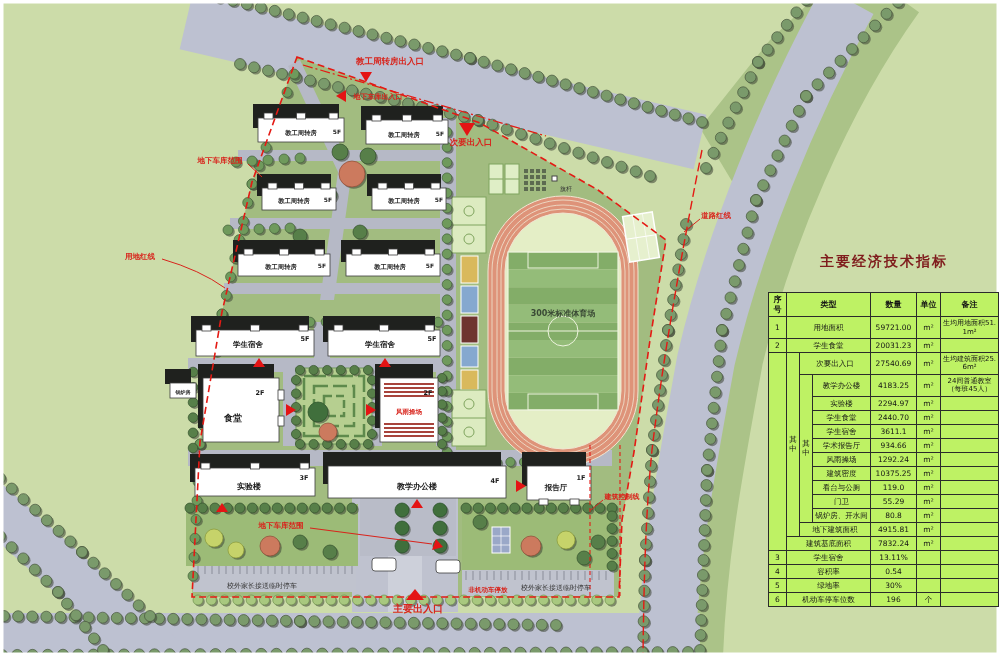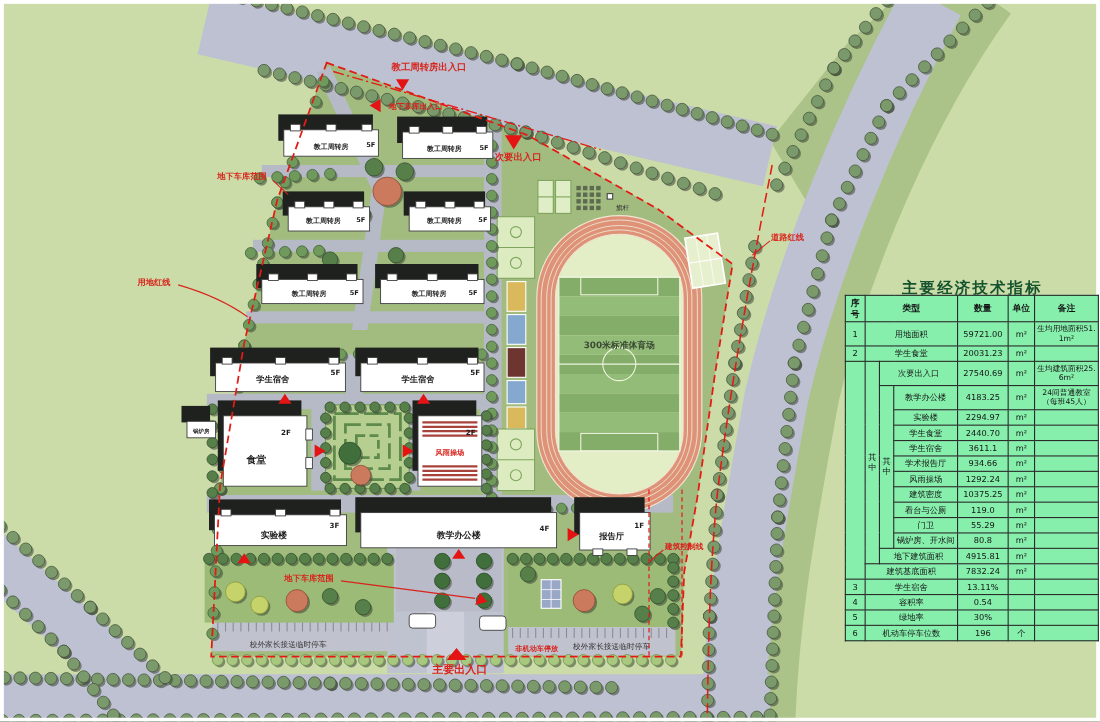--- a/index.html
+++ b/index.html
@@ -1,22 +1,22 @@
 <!DOCTYPE html>
 <html><head>
 <meta charset="utf-8">
 <style>
   html,body{margin:0;padding:0;background:#888;}
   .stage{position:relative;width:1000px;height:656px;overflow:hidden;background:#ccdca9;
          font-family:"DejaVu Sans","Liberation Sans",sans-serif;}
   .stage svg{position:absolute;left:0;top:0;}
   .panel-title{position:absolute;left:768px;top:253px;width:232px;text-align:center;
-    font-size:14px;font-weight:bold;color:#14532d;letter-spacing:2px;}
-  .ind-table{position:absolute;left:768px;top:268px;width:230px;border-collapse:collapse;
-    background:#86efac;table-layout:fixed;}
+    font-size:14px;font-weight:bold;color:#7f1d1d;letter-spacing:2px;}
+  .ind-table{position:absolute;left:768px;top:292px;width:230px;border-collapse:collapse;
+    background:#bef264;table-layout:fixed;}
   .ind-table th,.ind-table td{border:1px solid #2b2b2b;font-size:7.5px;color:#141414;
     text-align:center;vertical-align:middle;padding:2px 1px;line-height:1.2;
     font-family:"DejaVu Sans","Liberation Sans",sans-serif;word-break:break-all;}
   .ind-table th{font-weight:bold;font-size:8px;}
   .ind-table td.note{font-size:7px;}
   svg text{font-family:"DejaVu Sans","Liberation Sans",sans-serif;}
   .blbl{fill:#1c1c1c;font-weight:600;}
   .rlbl{fill:#d8241c;font-weight:bold;}
 </style>
 </head>

